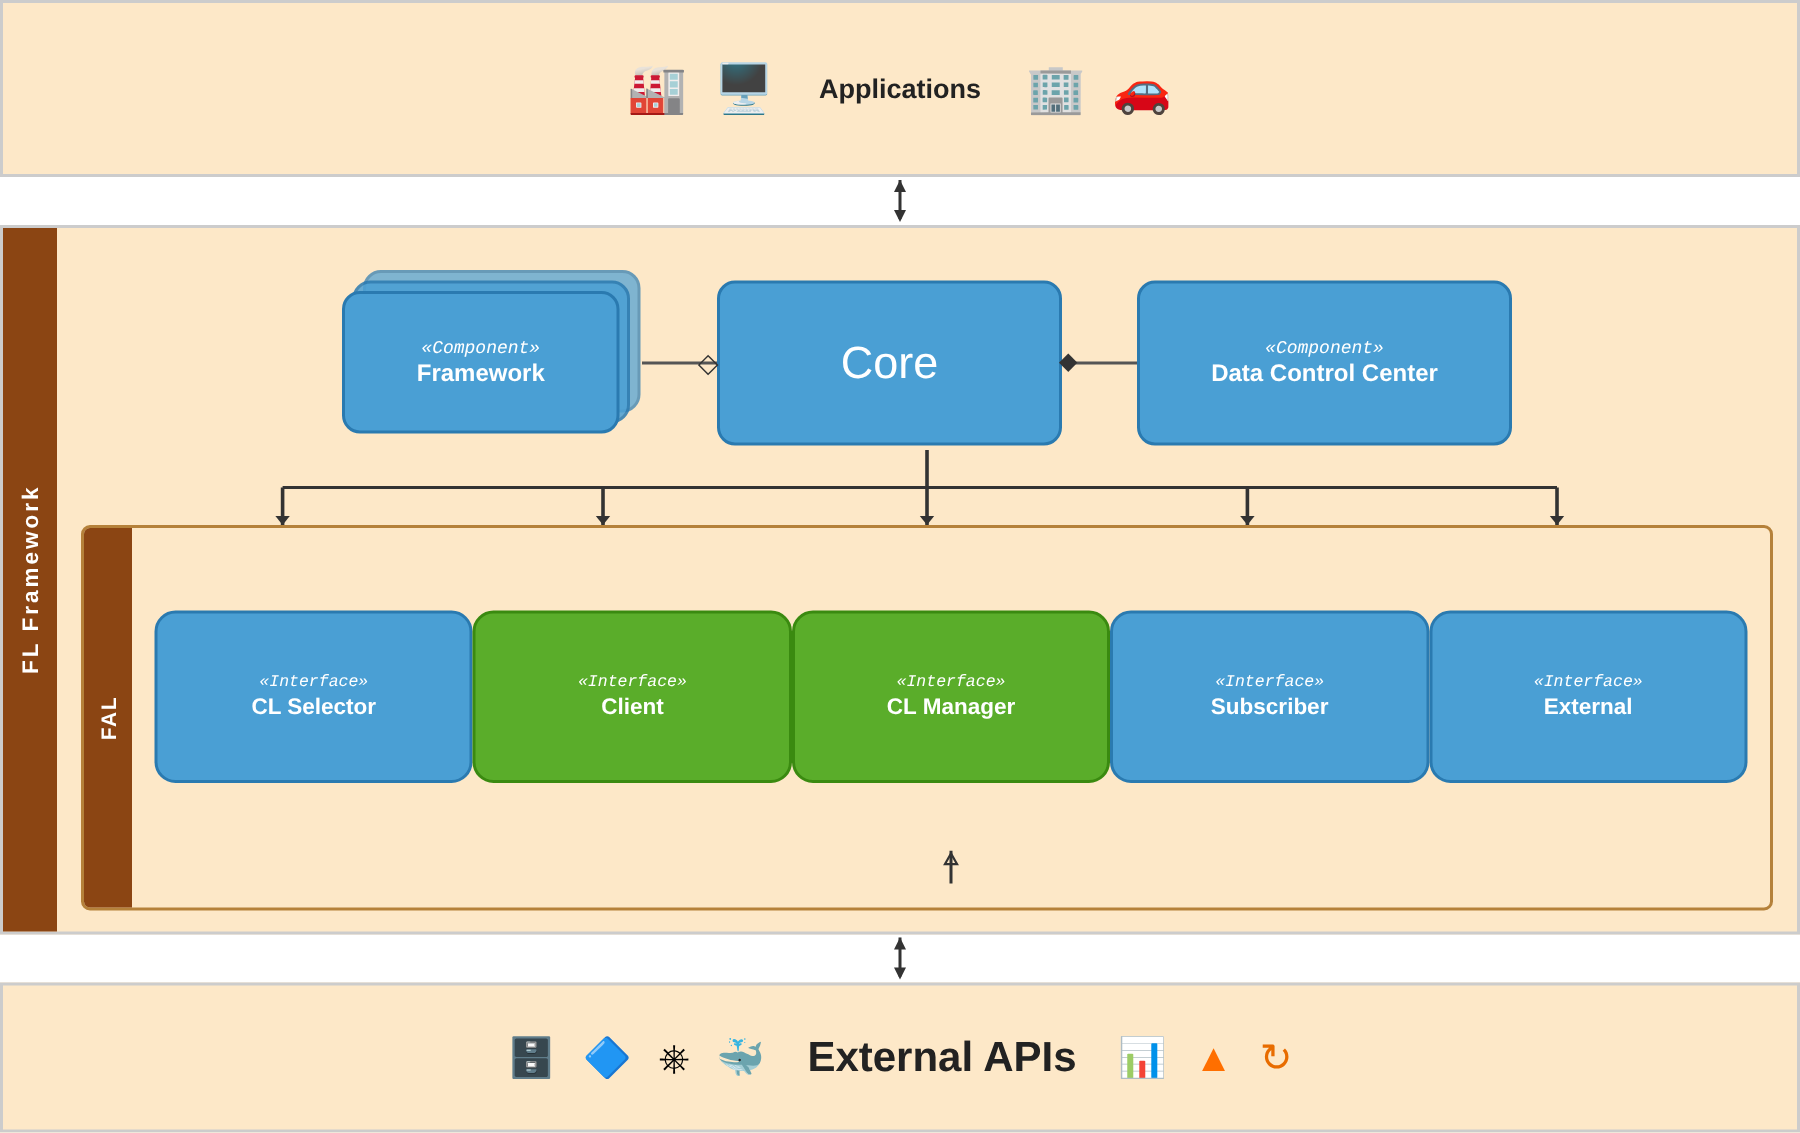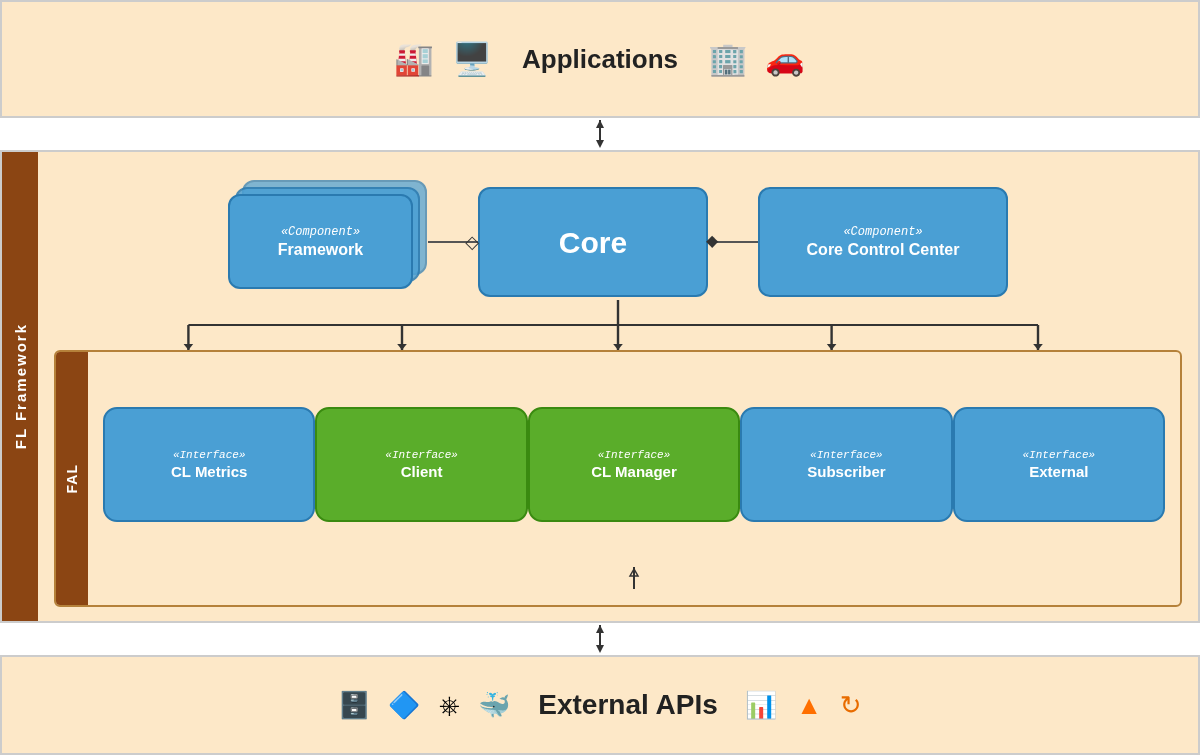--- a/index.html
+++ b/index.html
@@ -31,21 +31,21 @@
       flex-shrink: 0;
     }
 
     .app-icons {
       display: flex;
       align-items: center;
       gap: 18px;
     }
 
     .app-title {
-      font-size: 26px;
+      font-size: 18px;
       font-weight: bold;
       color: #222;
       margin: 16px 10px;
     }
 
     
     .arrow-connector {
       height: 32px;
       display: flex;
       align-items: center;
@@ -138,21 +138,21 @@
       display: flex;
       flex-direction: column;
       align-items: center;
       justify-content: center;
       color: white;
       flex-shrink: 0;
     }
 
     .core-card .card-name {
       font-size: 28px;
-      font-weight: bold;
+      font-weight: normal;
     }
 
     .dcc-card {
       background: #4a9fd4;
       border-radius: 12px;
       border: 2px solid #2a7ab0;
       width: 250px;
       height: 110px;
       display: flex;
       flex-direction: column;
@@ -355,21 +355,21 @@
         <div class="core-card" style="margin-top:14px;">
           <span class="card-name" style="font-size:30px;">Core</span>
         </div>
 
         <div style="width:50px; height:2px; background:#555; position:relative; align-self:center; margin-top:14px; z-index:10;">
           <span style="position:absolute;left:-2px;top:-10px;font-size:16px;color:#333;">◆</span>
         </div>
 
         <div class="dcc-card" style="margin-top:14px;">
           <span class="card-stereotype">«Component»</span>
-          <span class="card-name">Core Control Center</span>
+          <span class="card-name">Data Control Center</span>
         </div>
 
       </div>
 
       <div style="position:relative; flex:1; display:flex; flex-direction:column; min-height:0;">
 
         <svg style="position:absolute;top:-14px;left:0;width:100%;height:50px;overflow:visible;pointer-events:none;z-index:5;" viewBox="0 0 940 50" preserveAspectRatio="none">
 
           <line x1="470" y1="0" x2="470" y2="25" stroke="#333" stroke-width="2"></line>
 
@@ -393,21 +393,21 @@
 
         <div class="fal-section" style="margin-top:36px;">
           <div class="fal-label-bar">
             <span class="fal-label-text">FAL</span>
           </div>
           <div class="fal-content">
             <div class="fal-cards-row">
 
               <div class="fal-card-blue">
                 <span class="card-stereotype">«Interface»</span>
-                <span class="card-name">CL Metrics</span>
+                <span class="card-name">CL Selector</span>
               </div>
 
               <div class="fal-card-green">
                 <span class="card-stereotype">«Interface»</span>
                 <span class="card-name">Client</span>
               </div>
 
               <div class="fal-card-green">
                 <span class="card-stereotype">«Interface»</span>
                 <span class="card-name">CL Manager</span>

